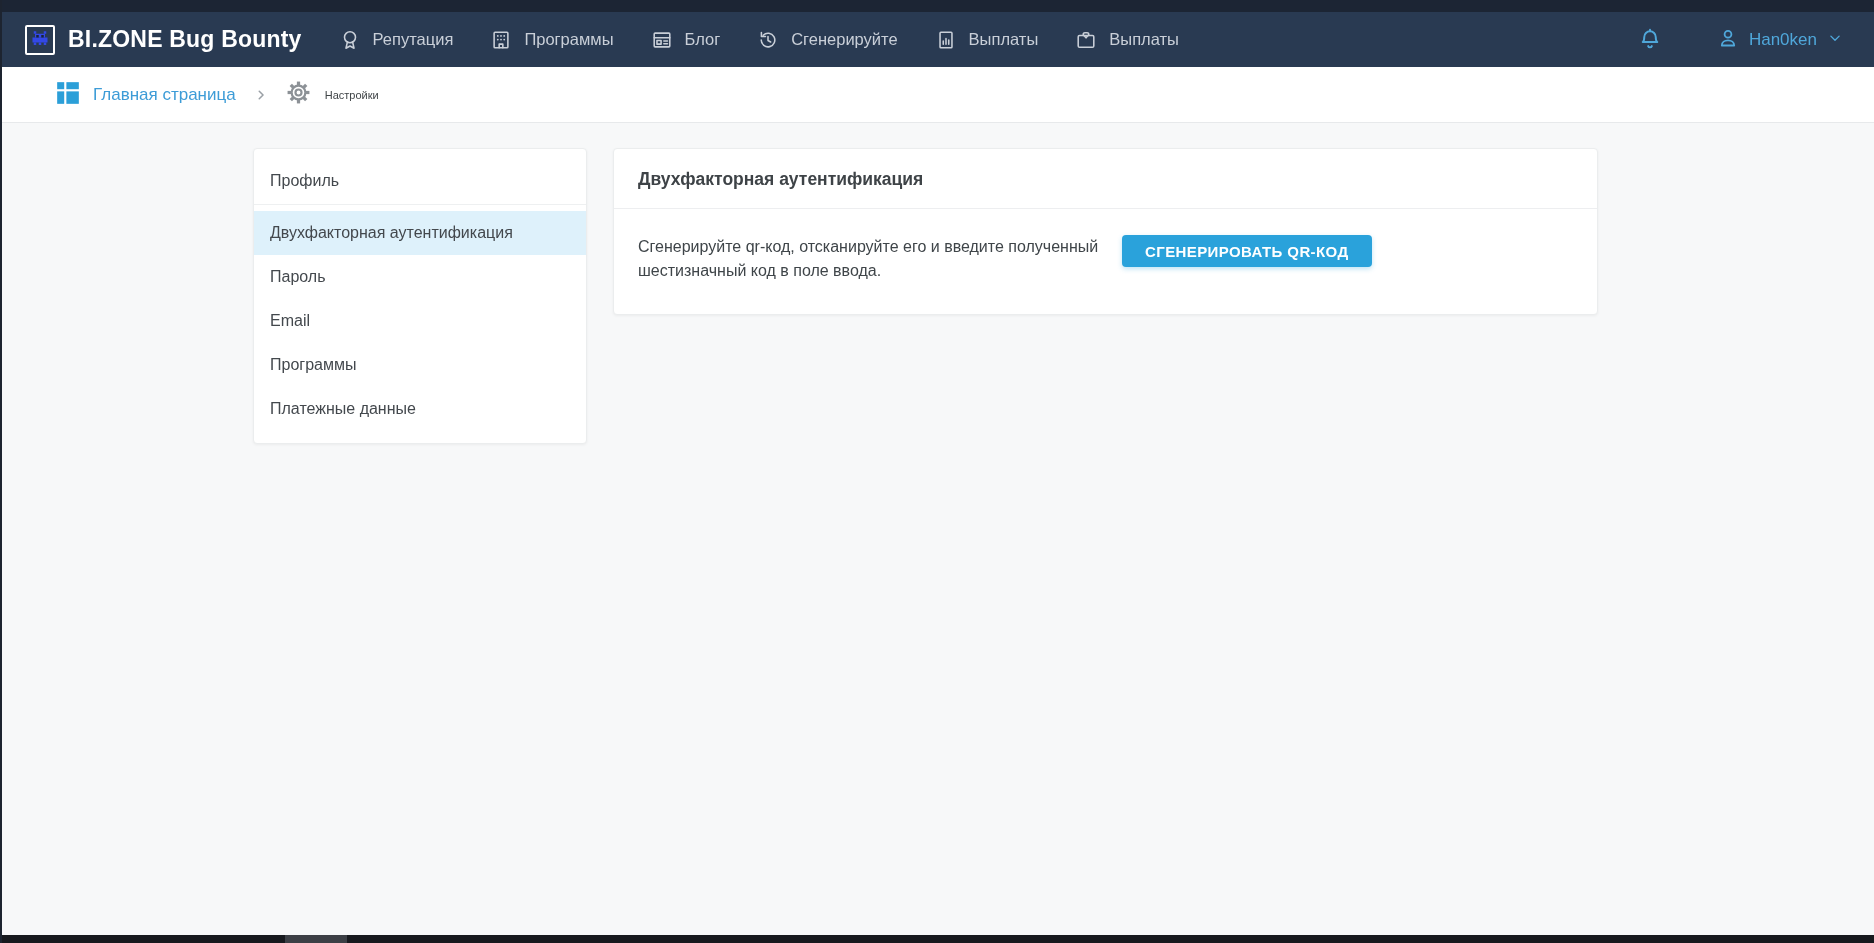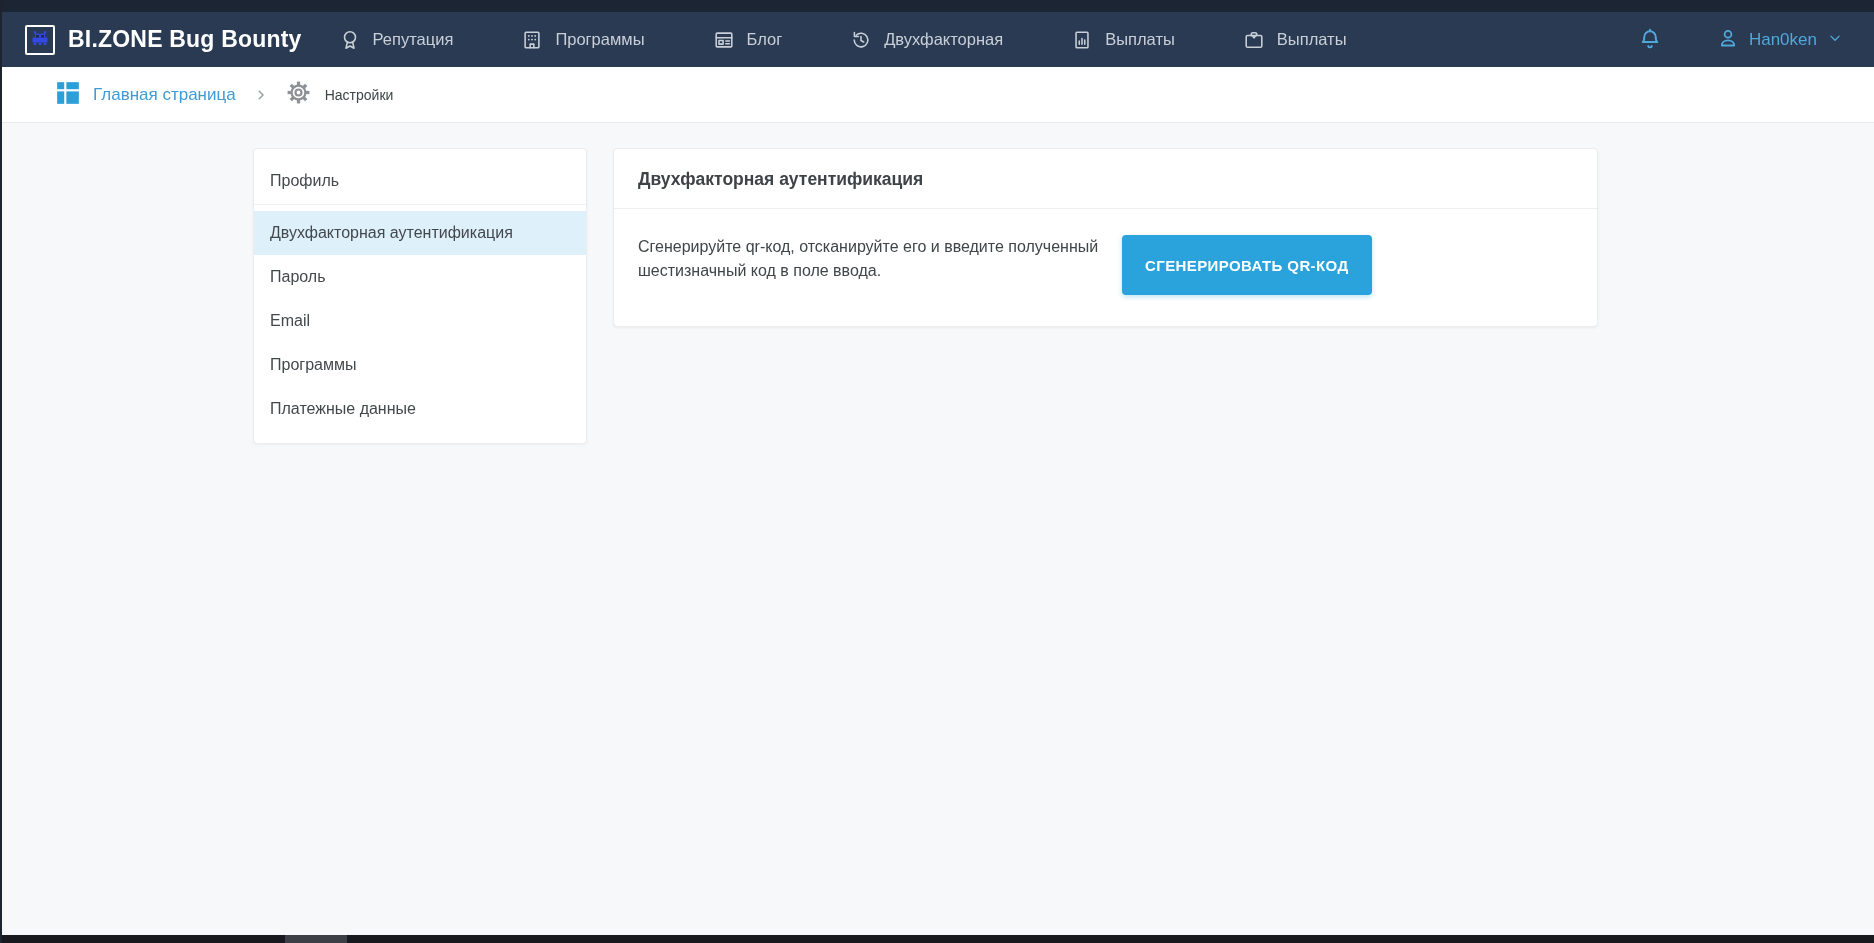--- a/index.html
+++ b/index.html
@@ -23,21 +23,21 @@
     padding:12px 30px 0 25px;
     color:#c9cfd8;
     justify-content:space-between;
   }
   .brand { display:flex; align-items:center; gap:13px; cursor:pointer; }
   .brand-badge {
     width:30px; height:30px; border:2px solid #ffffff; border-radius:2px;
     display:flex; align-items:center; justify-content:center;
   }
   .brand-title { color:#ffffff; font-size:23px; font-weight:bold; letter-spacing:.2px; white-space:nowrap; }
-  .nav-items { display:flex; align-items:center; margin-left:37px;gap:31px; }
+  .nav-items { display:flex; align-items:center; margin-left:37px; }
   .nav-item {
     display:flex; align-items:center; gap:12px;
     margin-right:37px; cursor:pointer;
     font-size:16.5px; color:#c9cfd8; white-space:nowrap;
   }
   .nav-item svg { display:block; }
   .nav-right { margin-left:auto; display:flex; align-items:center; }
   .bell-btn { cursor:pointer; display:flex; margin-right:53px; }
   .user-menu { display:flex; align-items:center; gap:9px; cursor:pointer; }
   .user-name { color:#4fa7da; font-size:17px; }
@@ -46,21 +46,21 @@
 
   
   .breadcrumb-bar {
     height:56px; background:#ffffff; border-bottom:1px solid #e7e9eb;
     display:flex; align-items:center; padding-left:55px;
   }
   .crumb-home { display:flex; align-items:center; gap:12px; cursor:pointer; }
   .crumb-home-label { color:#3d9cd7; font-size:17px; }
   .crumb-sep { margin:0 18px; display:flex; }
   .crumb-current { display:flex; align-items:center; gap:14px; }
-  .crumb-current-label { color:#3f4447; font-size:14px; }
+  .crumb-current-label { color:#3f4447; font-size:11px; }
 
   
   .content { position:relative; height:812px; }
   .card {
     position:absolute; background:#ffffff; border:1px solid #ebedee;
     border-radius:4px; box-shadow:0 1px 3px rgba(0,0,0,.05);
   }
   .settings-nav { left:253px; top:25px; width:334px; padding:8px 0 12px 0; }
   .settings-item {
     height:44px; display:flex; align-items:center; padding:0 16px;
@@ -72,21 +72,21 @@
   .panel { left:613px; top:25px; width:985px; }
   .panel-header {
     height:60px; line-height:60px; padding:0 24px;
     border-bottom:1px solid #edeef0;
     font-size:17.5px; font-weight:bold; color:#3e4347;
   }
   .panel-body { display:flex; align-items:flex-start; padding:26px 24px 31px 24px; }
   .panel-desc { width:490px; font-size:16px; color:#3f4549; line-height:24px; }
   .qr-button {
     margin-left:-6px;
-    height:60px; padding:0 23px; border:none; border-radius:4px;
+    height:32px; padding:0 23px; border:none; border-radius:4px;
     background:#2aa2db; color:#ffffff;
     font-family:"Liberation Sans", sans-serif;
     font-size:15px; font-weight:bold; letter-spacing:.4px;
     cursor:pointer; box-shadow:0 2px 5px rgba(42,162,219,.3);
     white-space:nowrap;
   }
 
   
   .hscrollbar {
     position:absolute; left:0; bottom:0; width:1874px; height:8px;
@@ -155,21 +155,21 @@
       <span>Блог</span>
     </div>
     <div class="nav-item">
       <span>
         <svg width="22" height="22" viewBox="0 0 24 24" class="icon-stroke">
           <path d="M4.6 12a7.4 7.4 0 1 0 2.2-5.2"></path>
           <path d="M4.8 3.8v4.4h4.4"></path>
           <path d="M12 8.2v4.3l2.9 1.7"></path>
         </svg>
       </span>
-      <span>Двухфакторная</span>
+      <span>Сгенерируйте</span>
     </div>
     <div class="nav-item">
       <span>
         <svg width="22" height="22" viewBox="0 0 24 24" class="icon-stroke">
           <rect x="5.5" y="3.5" width="13" height="17" rx="1"></rect>
           <path d="M9 16.5v-3.5M12 16.5v-6M15 16.5v-4.5"></path>
         </svg>
       </span>
       <span>Выплаты</span>
     </div>

